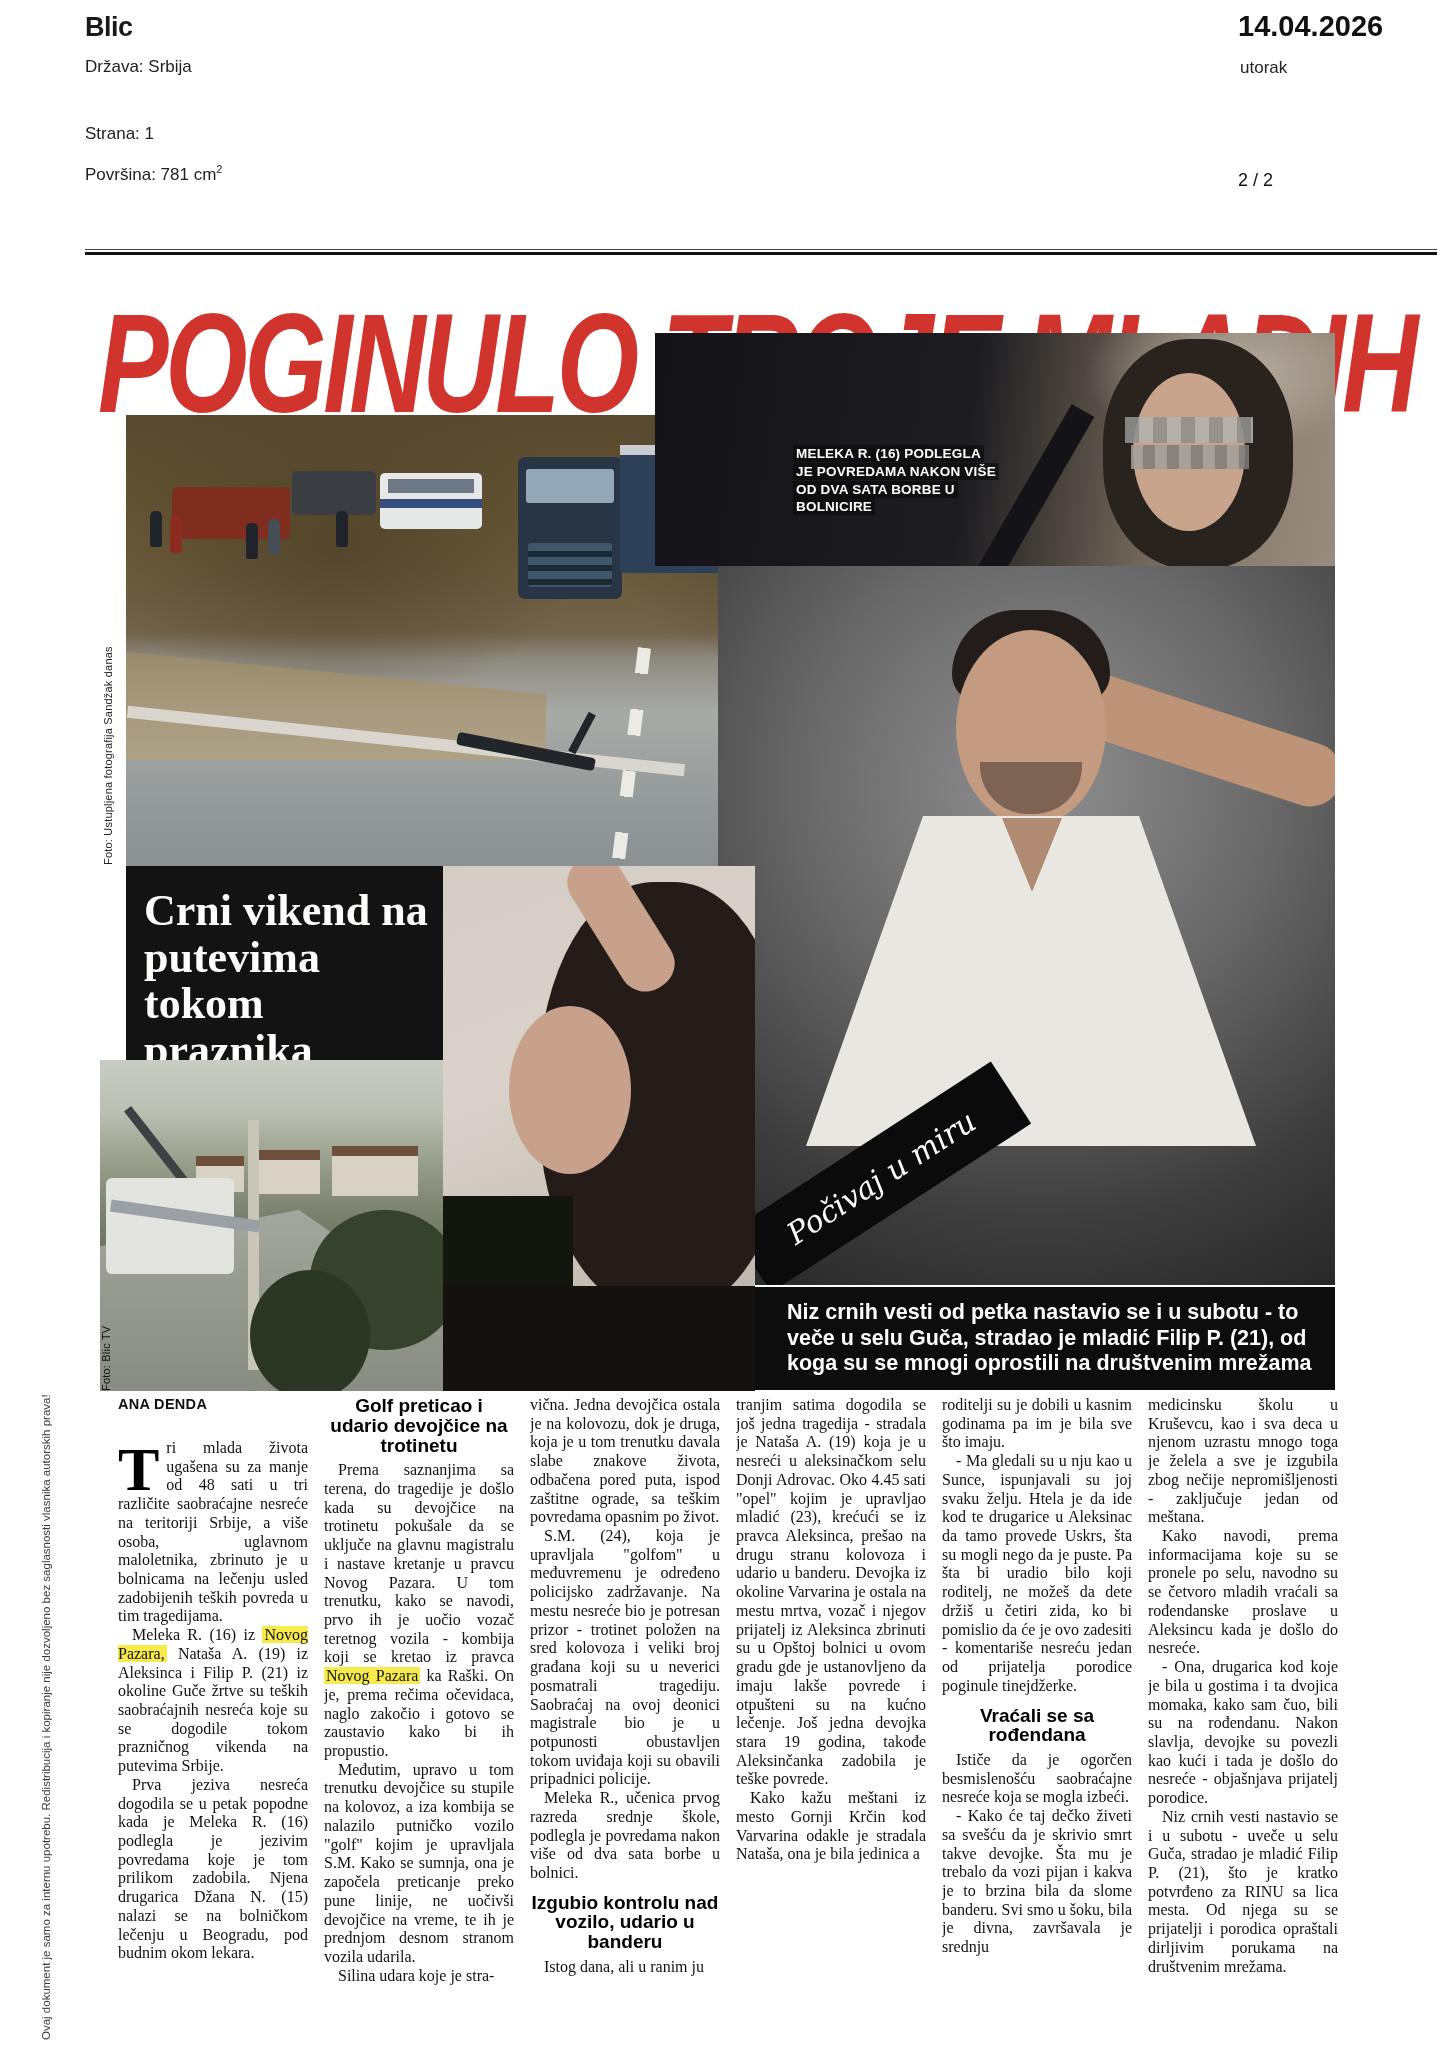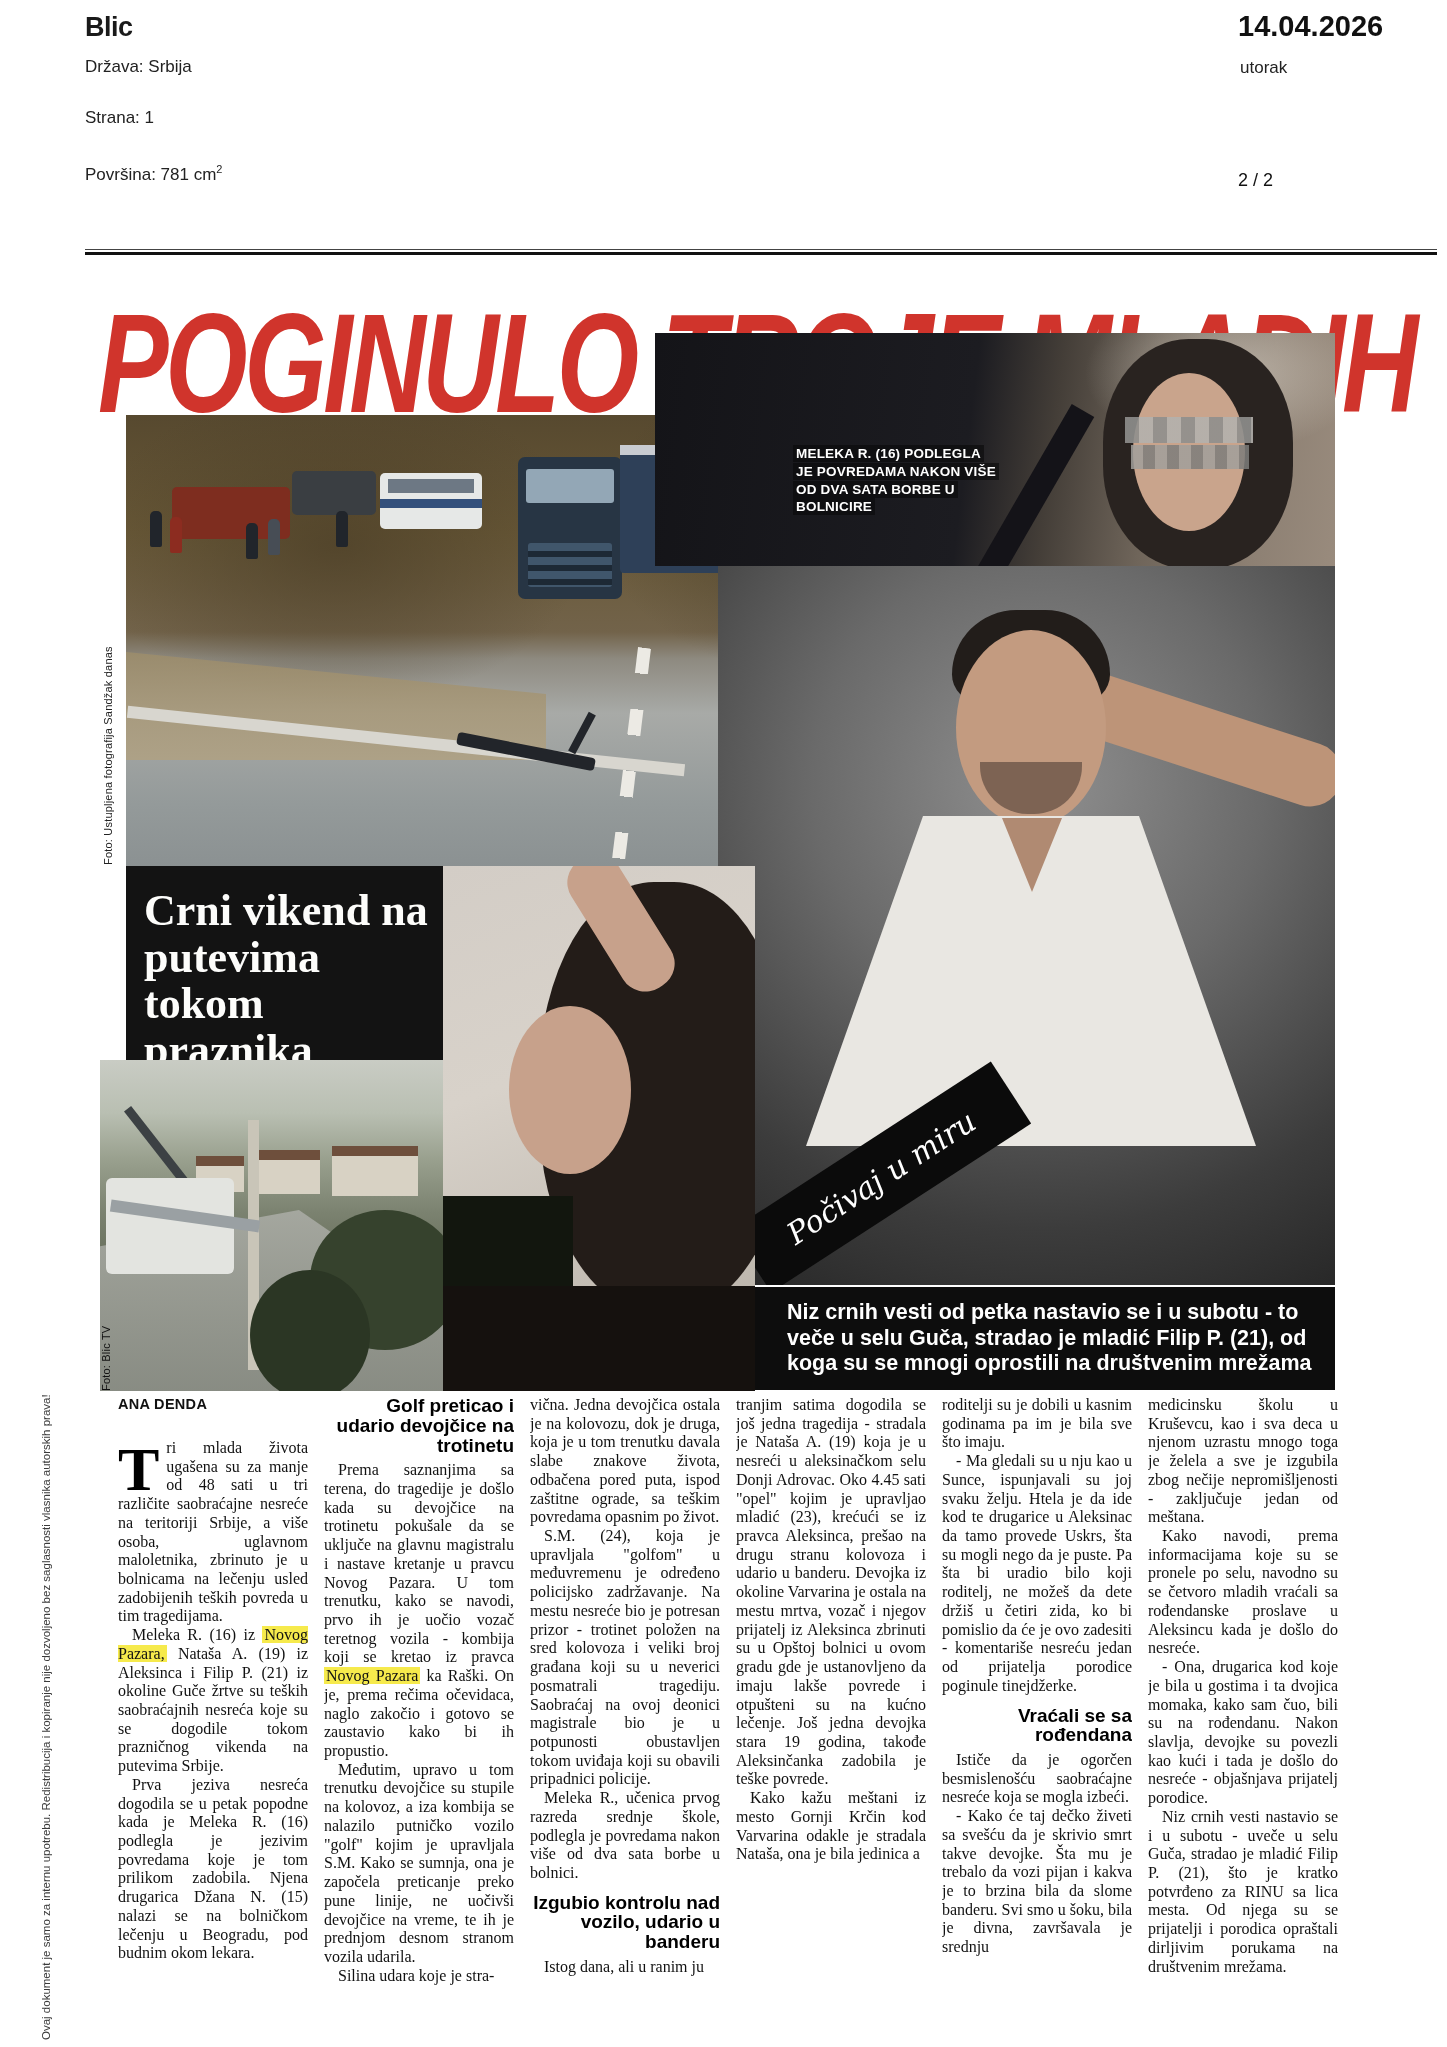--- a/index.html
+++ b/index.html
@@ -5,21 +5,21 @@
   * { margin:0; padding:0; box-sizing:border-box; }
   html,body { background:#e8e8e8; }
   .page { position:relative; width:1447px; height:2047px; background:#ffffff; overflow:hidden;
           font-family:"Liberation Sans", sans-serif; color:#1a1a1a; }
 
   
   .brand      { position:absolute; left:85px;  top:12px;  font-size:27px; font-weight:bold; letter-spacing:-0.5px; }
   .country    { position:absolute; left:85px;  top:57px;  font-size:17px; color:#222; }
   .date       { position:absolute; left:1238px; top:10px; font-size:29px; font-weight:700; color:#111; }
   .weekday    { position:absolute; left:1240px; top:58px; font-size:17px; color:#222; }
-  .page-label { position:absolute; left:85px;  top:108px; font-size:17px; color:#222; }
+  .page-label { position:absolute; left:85px;  top:124px; font-size:17px; color:#222; }
   .area-label { position:absolute; left:85px;  top:163px; font-size:17px; color:#222; }
   .area-label sup { font-size:11px; }
   .pagination { position:absolute; left:1238px; top:170px; font-size:18px; color:#111; }
   .rule-a { position:absolute; left:85px; top:249px; width:1352px; height:1px; background:#444; }
   .rule-b { position:absolute; left:85px; top:252px; width:1352px; height:3px; background:#111; }
 
   
   .headline { position:absolute; left:98px; top:282px; width:1345px; white-space:nowrap;
               font-family:"Liberation Sans", sans-serif; font-style:italic; font-weight:bold;
               font-size:126px; letter-spacing:-4px; color:#d0342c;
@@ -138,21 +138,21 @@
   
   .article { position:absolute; left:118px; top:1396px; width:1232px; height:648px; display:flex; gap:16px; }
   .col { width:190px; overflow:hidden; font-family:"Liberation Serif", serif; font-size:16px; line-height:1.17;
          color:#111; text-align:justify; }
   .col p { text-indent:14px; margin:0; }
   .col p.noindent { text-indent:0; }
   .byline { font-family:"Liberation Sans", sans-serif; font-weight:bold; font-size:14.5px; letter-spacing:.3px;
             margin-bottom:26px; text-align:left; }
   .dropcap { float:left; font-weight:bold; font-size:62px; line-height:.82; padding:5px 7px 0 0; color:#000; }
   .subhead { font-family:"Liberation Sans", sans-serif; font-weight:bold; font-size:19px; line-height:1.04;
-             text-align:right; margin:10px 0 6px 0; color:#000; }
+             text-align:center; margin:10px 0 6px 0; color:#000; }
   .subhead.first { margin-top:0; }
   .hl { background:#f6ea4c; padding:0 2px; }
 </style>
 </head>
 <body>
 
 <div class="page">
 
   <div class="brand">Blic</div>
   <div class="country">Država: Srbija</div>

